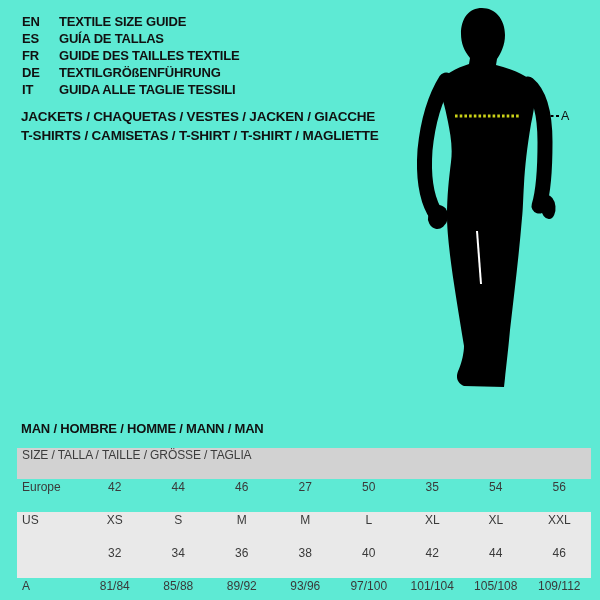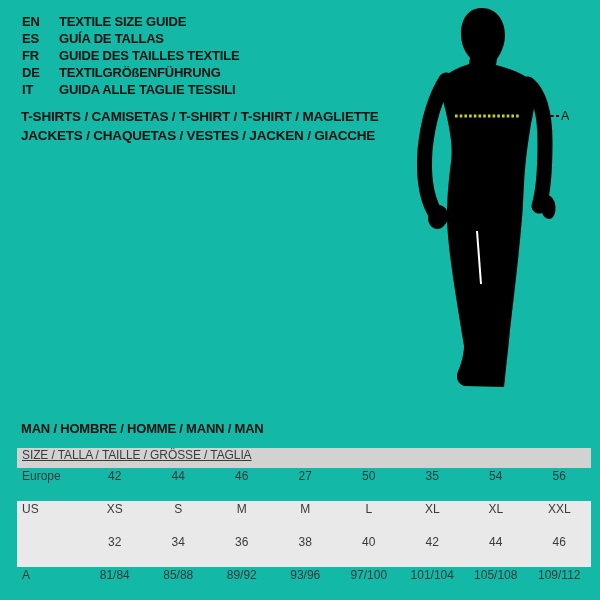--- a/index.html
+++ b/index.html
@@ -16,31 +16,31 @@
   .categories { position:absolute; left:21px; top:108px; }
   .cat-line { font-size:13.5px; font-weight:700; line-height:18.5px; letter-spacing:-0.2px; white-space:nowrap; }
   
   .figure-area { position:absolute; left:405px; top:5px; width:195px; height:390px; }
   .figure-area svg { display:block; width:195px; height:390px; }
   .measure-a { position:absolute; left:156px; top:104px; font-size:12.5px; font-weight:400; color:#111; }
   
   .gender-title { position:absolute; left:21px; top:421px; font-size:13px; font-weight:700; letter-spacing:-0.2px; }
   
   .size-table { position:absolute; left:17px; top:448px; width:574px; }
-  .t-header { height:20px; line-height:15px; font-size:12px; color:#3c3c3c; padding-left:5px; letter-spacing:-0.1px;text-decoration:underline; }
+  .t-header { height:31px; line-height:15px; font-size:12px; color:#3c3c3c; padding-left:5px; letter-spacing:-0.1px; }
   .t-row { display:grid; grid-template-columns:66px repeat(8,1fr); height:33px; line-height:17px; font-size:12px; color:#3a3a3a; }
   .t-label { padding-left:5px; text-align:left; }
   .t-cell { text-align:center; }
   
   .footnote { position:absolute; left:21px; top:548px; font-size:13px; font-weight:700; letter-spacing:-0.2px; }
 </style>
 </head>
 <body>
 
-<div class="page" style="background: #14b8a6;">
+<div class="page" style="background: #5eead4;">
 
   <div class="lang-list">
       <div class="lang-row">
         <span class="lang-code">EN</span>
         <span class="lang-title">TEXTILE SIZE GUIDE</span>
       </div>
       <div class="lang-row">
         <span class="lang-code">ES</span>
         <span class="lang-title">GUÍA DE TALLAS</span>
       </div>
@@ -52,22 +52,22 @@
         <span class="lang-code">DE</span>
         <span class="lang-title">TEXTILGRÖßENFÜHRUNG</span>
       </div>
       <div class="lang-row">
         <span class="lang-code">IT</span>
         <span class="lang-title">GUIDA ALLE TAGLIE TESSILI</span>
       </div>
     </div>
 
   <div class="categories">
+      <div class="cat-line">JACKETS / CHAQUETAS / VESTES / JACKEN / GIACCHE</div>
       <div class="cat-line">T-SHIRTS / CAMISETAS / T-SHIRT / T-SHIRT / MAGLIETTE</div>
-      <div class="cat-line">JACKETS / CHAQUETAS / VESTES / JACKEN / GIACCHE</div>
     </div>
 
   <div class="figure-area">
     <svg viewBox="405 5 195 390" aria-hidden="true">
 
       <path class="sil-fill" d="M 482,8
            C 495,8 505,19 505,35
            C 505,45 501,53 497,59
            L 496,65
            C 512,69 527,75 533,83

